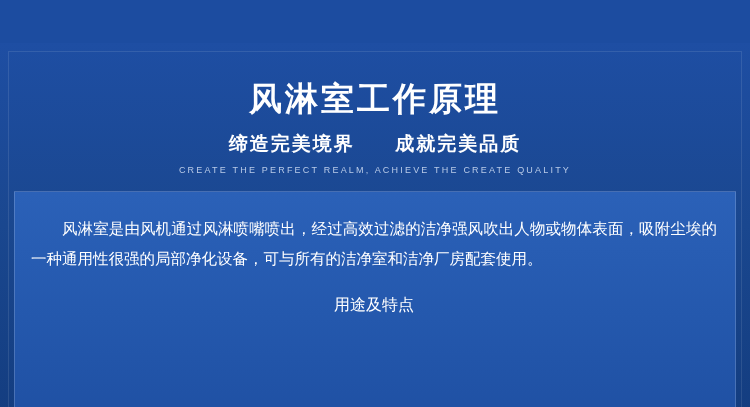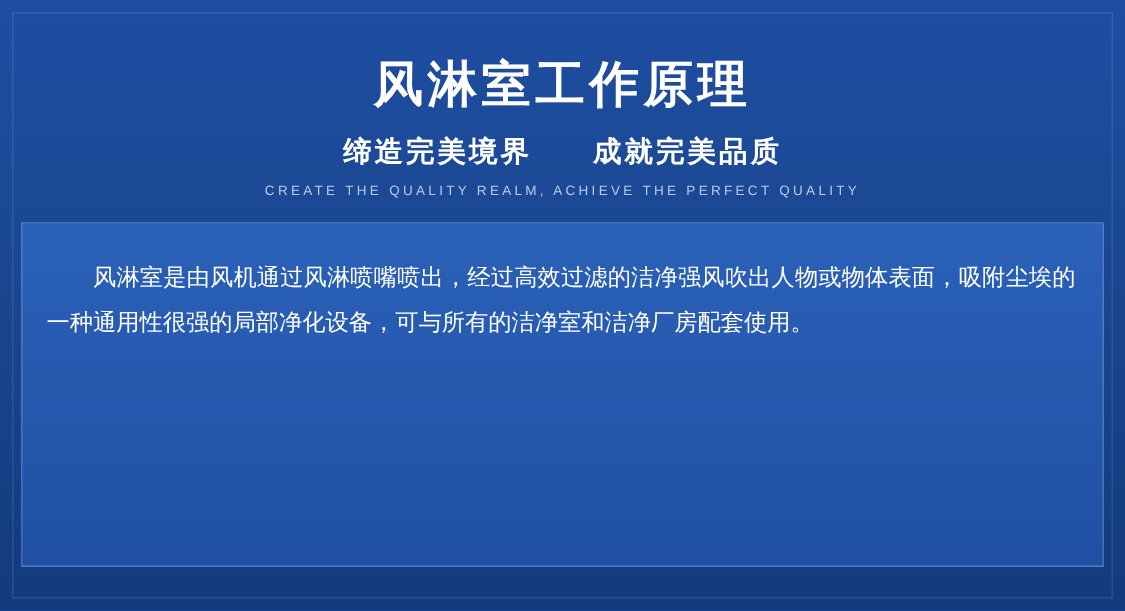--- a/index.html
+++ b/index.html
@@ -26,20 +26,21 @@
     left: 8px;
     top: 8px;
     right: 8px;
     bottom: 8px;
     border: 1px solid rgba(255,255,255,0.10);
     pointer-events: none;
   }
   .header {
     padding-top: 36px;
     text-align: center;
+    margin-top: 43px;
   }
   .main-title {
     color: #ffffff;
     font-size: 33px;
     font-weight: bold;
     letter-spacing: 3px;
     line-height: 1.2;
     margin: 0;
   }
   .sub-title {
@@ -96,20 +97,21 @@
 
   <div class="frame-line"></div>
 
   <div class="header">
     <h1 class="main-title">风淋室工作原理</h1>
     <div class="sub-title">
       <span>缔造完美境界</span>
       <span class="gap"></span>
       <span>成就完美品质</span>
     </div>
-    <div class="sub-en">CREATE THE QUALITY REALM, ACHIEVE THE PERFECT QUALITY</div>
+    <div class="sub-en">CREATE THE PERFECT REALM, ACHIEVE THE CREATE QUALITY</div>
   </div>
 
   <div class="body-card">
     <p class="para">风淋室是由风机通过风淋喷嘴喷出，经过高效过滤的洁净强风吹出人物或物体表面，吸附尘埃的一种通用性很强的局部净化设备，可与所有的洁净室和洁净厂房配套使用。</p>
+    <div class="section-heading">用途及特点</div>
   </div>
 
 </div>
 
 </body></html>

